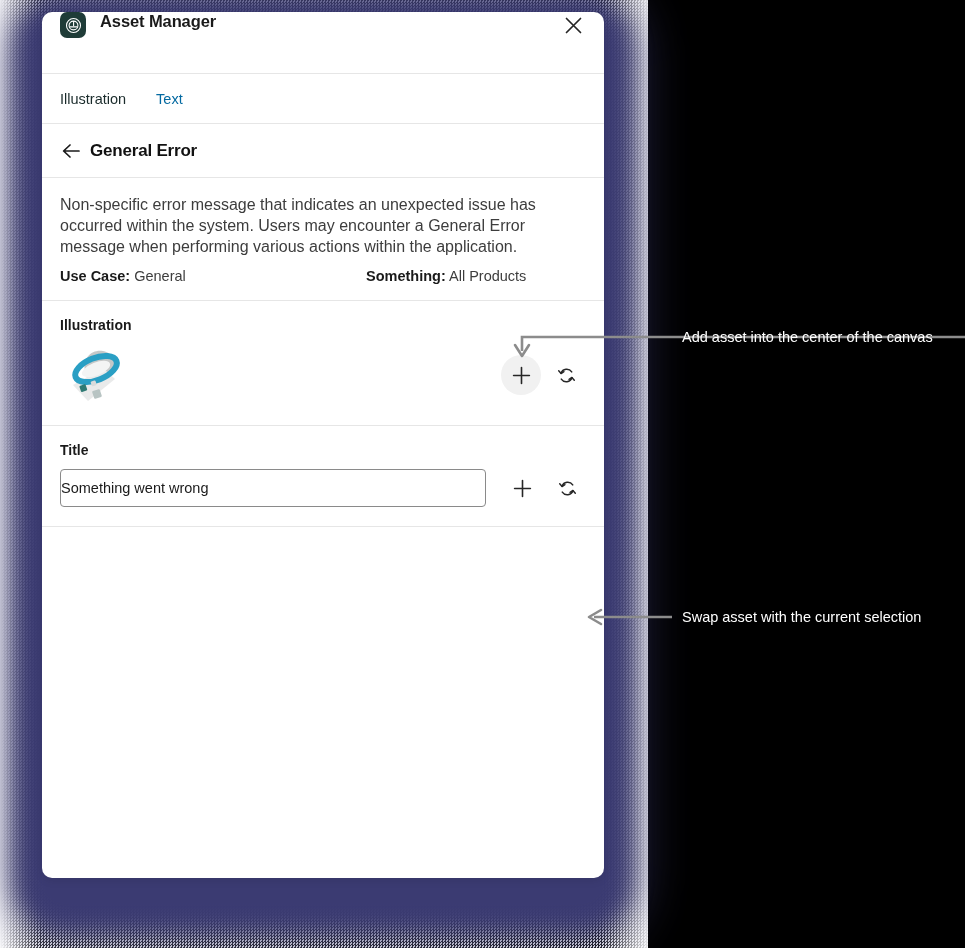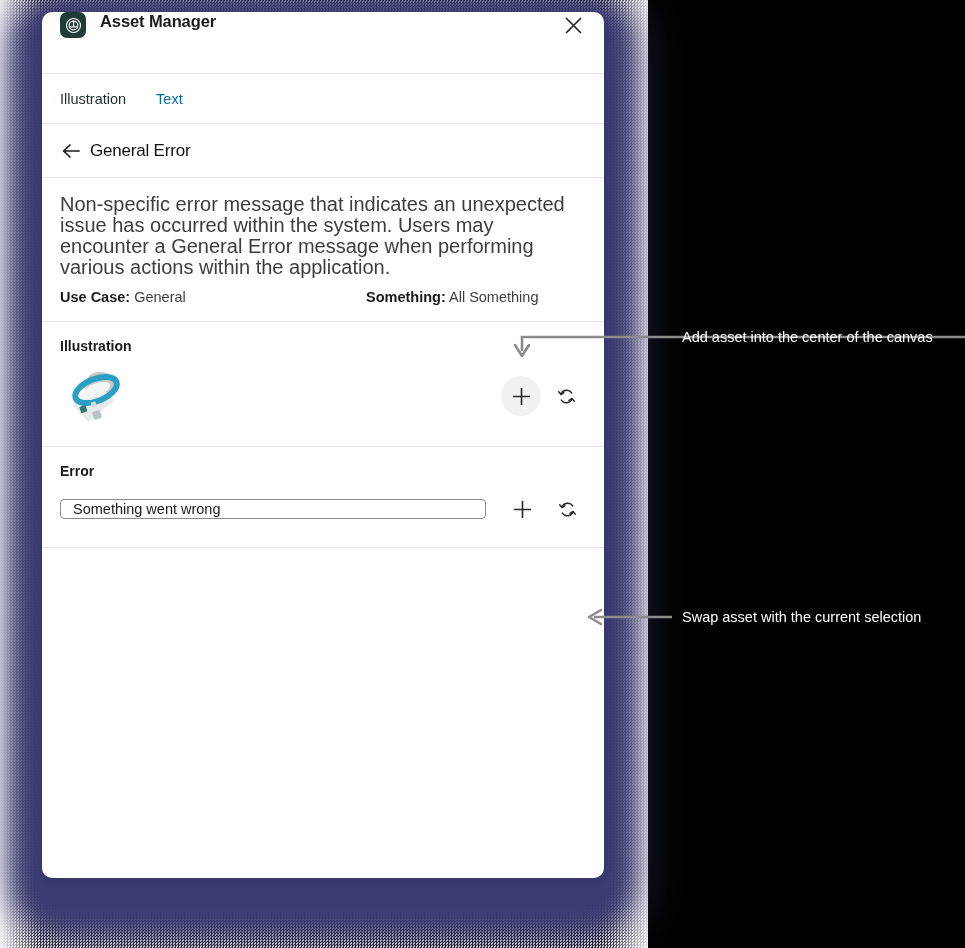--- a/index.html
+++ b/index.html
@@ -85,39 +85,39 @@
 
   
   #tabs{height:50px;display:flex;align-items:center;padding:0 18px;box-sizing:border-box;}
   .tab{font-size:14.5px;margin-right:30px;cursor:pointer;}
   .tab.active{color:#1a2b2b;}
   .tab.inactive{color:#0369a1;}
 
   
   #assetbar{height:54px;display:flex;align-items:center;padding:0 18px;box-sizing:border-box;}
   #back-arrow{width:22px;height:22px;display:flex;align-items:center;justify-content:center;cursor:pointer;margin-right:8px;}
-  #asset-name{font-size:17px;font-weight:normal;color:#111;letter-spacing:-.2px;}
+  #asset-name{font-size:17px;font-weight:bold;color:#111;letter-spacing:-.2px;}
 
   
   #desc-block{padding:16px 18px 16px 18px;}
-  #desc-text{font-size:20px;line-height:21px;color:#3d3d3d;margin:0 0 11px 0;}
+  #desc-text{font-size:16px;line-height:21px;color:#3d3d3d;margin:0 0 11px 0;}
   #meta-row{display:flex;font-size:14.5px;color:#3d3d3d;gap:40px;}
   #meta-usecase{width:266px;flex:0 0 auto;}
   .meta-key{font-weight:bold;color:#1a1a1a;}
 
   
   .section{padding:16px 18px 18px 18px;}
   .section-label{font-size:14px;font-weight:bold;color:#1a1a1a;margin-bottom:10px;}
 
   .field-line{display:flex;align-items:center;}
   .text-input{
-    flex:0 0 auto;width:426px;height:20px;box-sizing:border-box;
+    flex:0 0 auto;width:426px;height:38px;box-sizing:border-box;
     border:1px solid #8a8a8a;border-radius:4px;
     font-family:"Liberation Sans", sans-serif;
-    font-size:14.5px;color:#1a1a1a;padding:0 12px;background:#fff;
+    font-size:14.5px;color:#1a1a1a;padding:0 0;background:#fff;
   }
   .icon-btn{
     width:40px;height:40px;border-radius:50%;
     display:flex;align-items:center;justify-content:center;
     cursor:pointer;flex:0 0 auto;
   }
   .icon-btn.filled{background:#f1f1f1;}
   .gap-left{margin-left:16px;}
   .gap-left-sm{margin-left:5px;}
 
@@ -177,21 +177,21 @@
 
   <div id="desc-block" class="row-divider">
     <p id="desc-text">Non-specific error message that indicates an unexpected issue has occurred within the system. Users may encounter a General Error message when performing various actions within the application.</p>
     <div id="meta-row">
       <div id="meta-usecase">
         <span class="meta-key">Use Case:</span>
         <span>General</span>
       </div>
       <div>
         <span class="meta-key">Something:</span>
-        <span>All Something</span>
+        <span>All Products</span>
       </div>
     </div>
   </div>
 
   <div class="section row-divider">
     <div class="section-label">Illustration</div>
     <div id="illus-line">
       <div id="illus-art">
         <svg width="74" height="60" viewBox="0 0 74 60" aria-hidden="true">
 
@@ -219,21 +219,21 @@
             <path d="M15.8 12.4 A6.4 6.4 0 0 1 4.5 13.8" fill="none" stroke="#262626" stroke-width="1.55" stroke-linecap="round"></path>
             <path d="M1.8 5.0 L4.3 7.9 L7.3 6.0" fill="none" stroke="#262626" stroke-width="1.55" stroke-linecap="round" stroke-linejoin="round"></path>
             <path d="M18.2 15.0 L15.7 12.1 L12.7 14.0" fill="none" stroke="#262626" stroke-width="1.55" stroke-linecap="round" stroke-linejoin="round"></path>
           </svg>
         </div>
       </div>
     </div>
   </div>
 
   <div class="section row-divider">
-    <div class="section-label">Error</div>
+    <div class="section-label">Title</div>
     <div class="field-line">
       <input class="text-input" type="text" value="Something went wrong" placeholder="Title" style="">
       <div class="icon-btn gap-left">
         <svg width="19" height="19" viewBox="0 0 19 19" aria-hidden="true">
           <path d="M9.5 1.6 V17.4 M1.6 9.5 H17.4" stroke="#262626" stroke-width="1.6" stroke-linecap="round"></path>
         </svg>
       </div>
       <div class="icon-btn gap-left-sm">
         <svg width="19" height="19" viewBox="0 0 20 20" aria-hidden="true">
           <path d="M4.2 7.6 A6.4 6.4 0 0 1 15.5 6.2" fill="none" stroke="#262626" stroke-width="1.55" stroke-linecap="round"></path>

